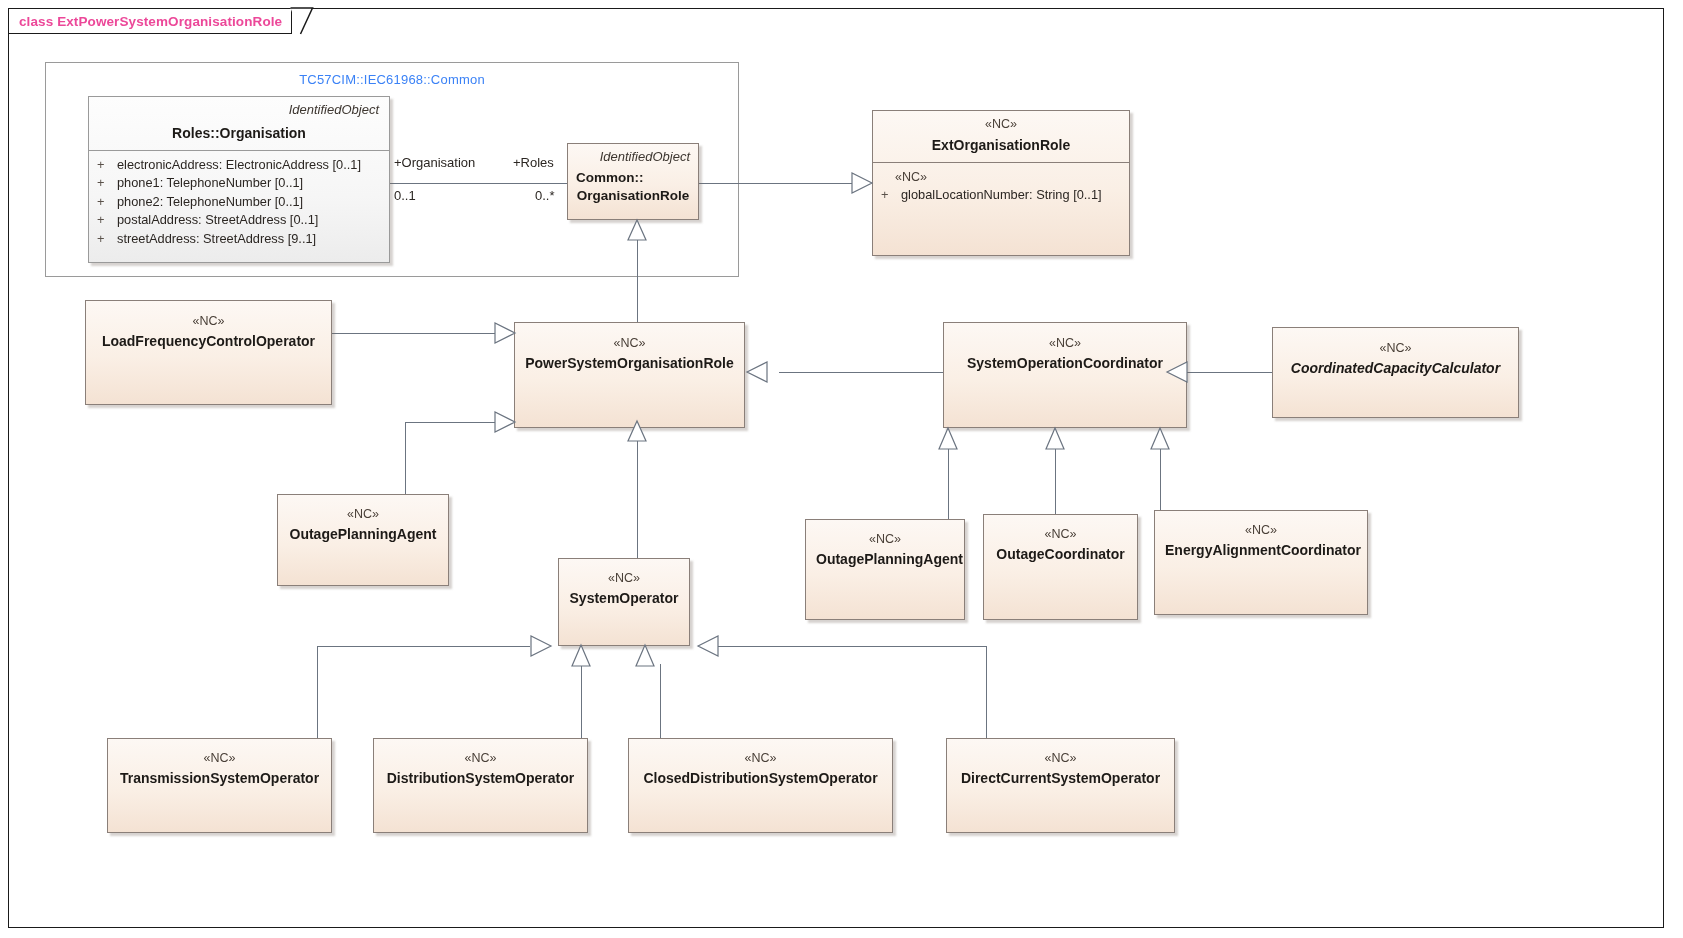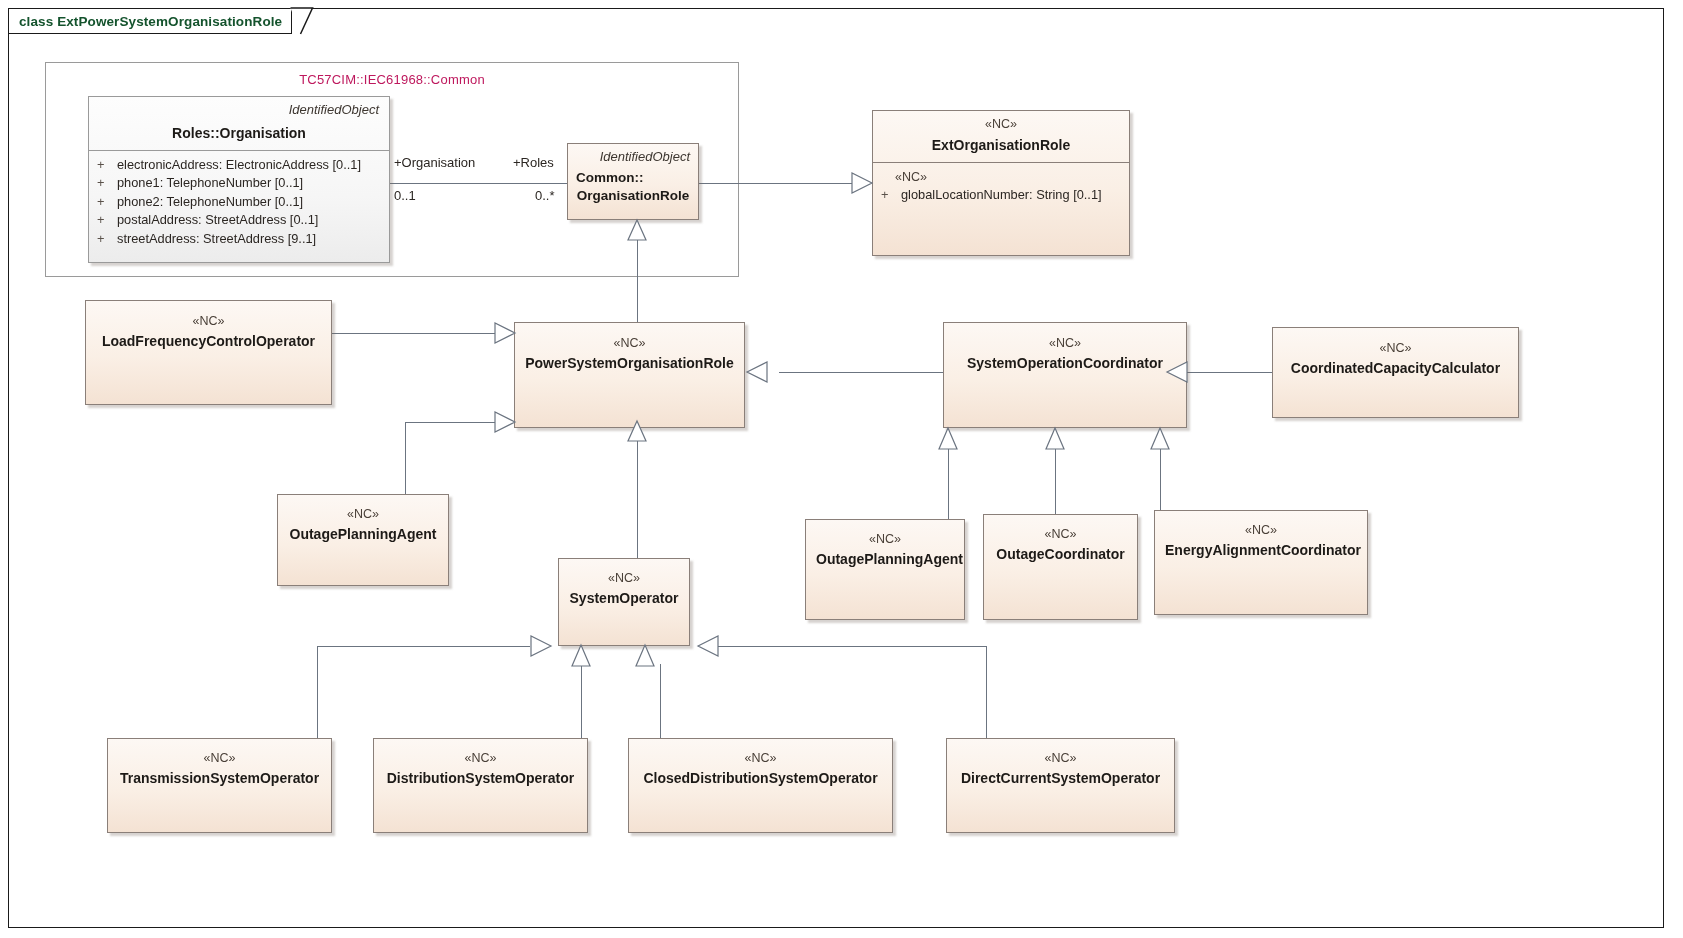--- a/index.html
+++ b/index.html
@@ -3,25 +3,25 @@
 <meta charset="utf-8">
 <style>
   html,body{margin:0;padding:0;background:#ffffff;}
   body{font-family:"Liberation Sans", sans-serif;}
   #canvas{position:relative;width:1683px;height:938px;background:#fff;overflow:hidden;}
 
   
   #frame{position:absolute;left:8px;top:8px;width:1656px;height:920px;border:1.5px solid #1a1a1a;box-sizing:border-box;}
   #frame-tab{position:absolute;left:8px;top:8px;height:26px;border:1.5px solid #1a1a1a;border-bottom:1.5px solid #1a1a1a;
              background:#fff;box-sizing:border-box;display:flex;align-items:center;padding:0 8px 0 10px;z-index:4;}
-  #frame-tab .lbl{font-size:13.5px;font-weight:bold;color:#14532d;white-space:nowrap;letter-spacing:.1px;}
+  #frame-tab .lbl{font-size:13.5px;font-weight:bold;color:#ec4899;white-space:nowrap;letter-spacing:.1px;}
 
   
   .pkg{position:absolute;border:1px solid #9a9a9a;background:#fff;box-sizing:border-box;}
-  .pkg .pkg-title{position:absolute;left:0;right:0;top:9px;text-align:center;font-size:13px;color:#be185d;
+  .pkg .pkg-title{position:absolute;left:0;right:0;top:9px;text-align:center;font-size:13px;color:#3b82f6;
                   letter-spacing:.2px;}
 
   
   .cls{position:absolute;box-sizing:border-box;border:1px solid #8a7f79;
        box-shadow:2.5px 2.5px 2px rgba(120,105,95,.30);z-index:2;}
   .cls.tan{background:linear-gradient(180deg,#fdf8f4 0%,#faefe5 55%,#f4e2d3 100%);}
   .cls.grey{background:linear-gradient(180deg,#fdfdfd 0%,#f6f6f6 60%,#ececec 100%);border-color:#9a9a9a;}
   .cls .head{padding:5px 10px 6px 10px;text-align:center;}
   .cls .stereo{font-size:12.5px;color:#4a4038;line-height:1.25;}
   .cls .stereo.ital{font-style:italic;font-size:13px;color:#3d3630;}
@@ -184,21 +184,21 @@
   <div class="cls tan" style="left:943px;top:322px;width:244px;height:106px;">
     <div class="head" style="padding-top:13px;">
       <div class="stereo">«NC»</div>
       <div class="cname" style="margin-top:3px;">SystemOperationCoordinator</div>
     </div>
   </div>
 
   <div class="cls tan" style="left:1272px;top:327px;width:247px;height:91px;">
     <div class="head" style="padding-top:13px;">
       <div class="stereo">«NC»</div>
-      <div class="cname" style="margin-top:3px;">CoordinatedCapacityCalculator</div>
+      <div class="cname" style="margin-top:3px;font-style:italic;">CoordinatedCapacityCalculator</div>
     </div>
   </div>
 
   <div class="cls tan" style="left:277px;top:494px;width:172px;height:92px;">
     <div class="head" style="padding-top:12px;">
       <div class="stereo">«NC»</div>
       <div class="cname" style="margin-top:3px;">OutagePlanningAgent</div>
     </div>
   </div>
 

